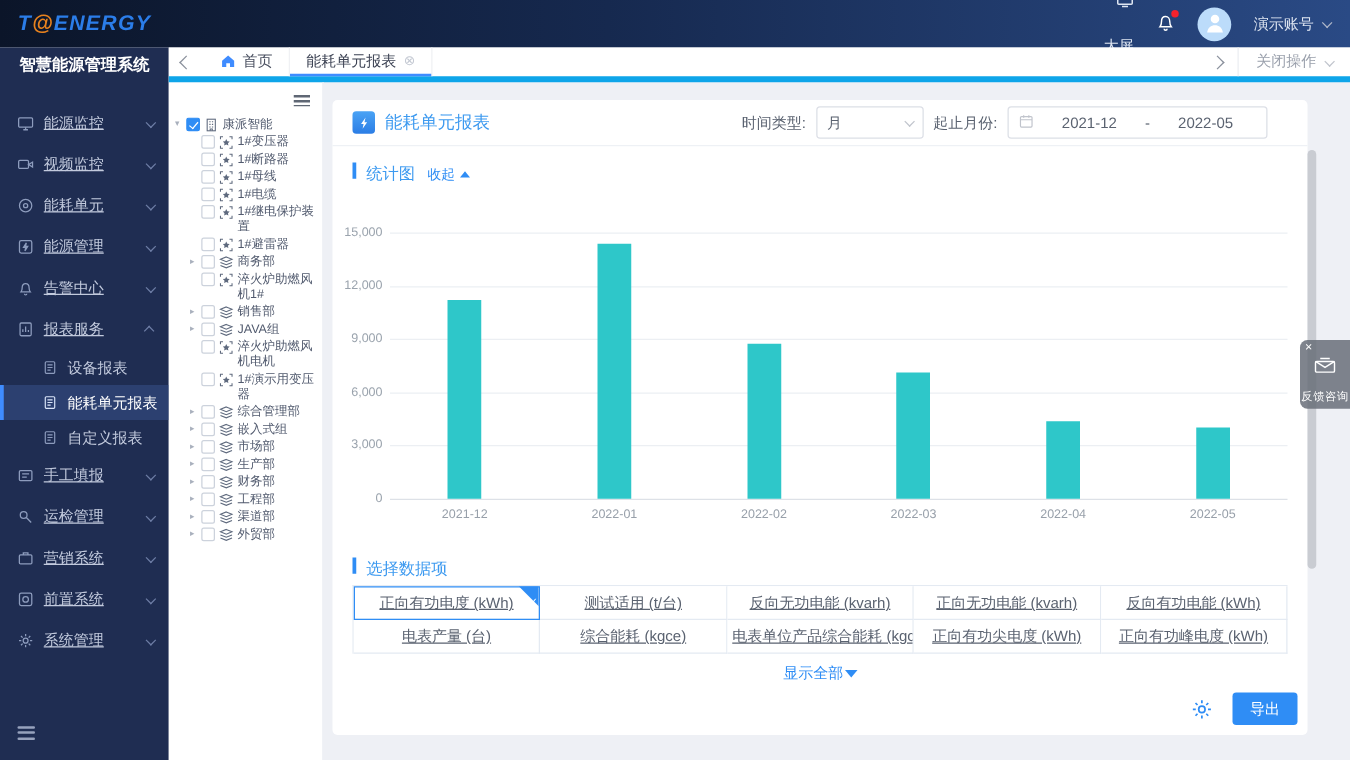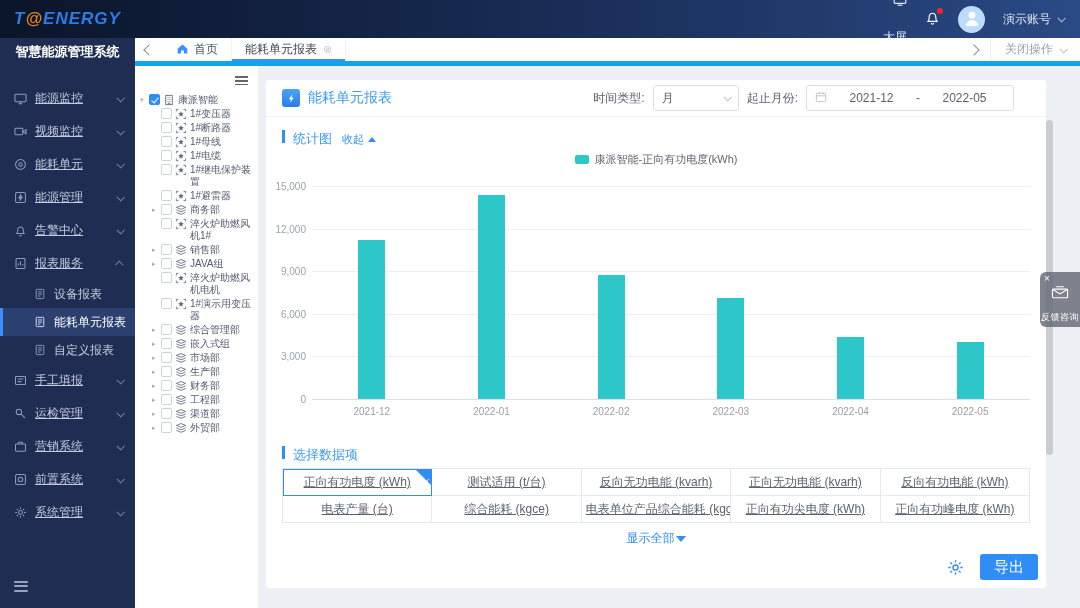--- a/index.html
+++ b/index.html
@@ -118,21 +118,21 @@
         padding:0 4px;box-sizing:border-box;cursor:pointer;text-decoration:underline;}
   .cell.selected{outline:1px solid #2f8df5;outline-offset:-1px;}
   .corner{position:absolute;top:0;right:0;width:0;height:0;border-top:16px solid #2f8df5;border-left:16px solid transparent;}
   .corner-check{position:absolute;top:-1px;right:1px;color:#fff;font-size:8px;}
   .show-all{position:absolute;top:450px;left:0;right:0;display:flex;justify-content:center;align-items:center;
             gap:1px;color:#2f8df5;cursor:pointer;}
   .footer-actions{position:absolute;right:8px;bottom:8px;display:flex;align-items:center;gap:16px;}
   .gear-btn{cursor:pointer;display:flex;}
   .gear-btn svg{width:17px;height:17px;stroke:#2f8df5;fill:none;stroke-width:1.3;}
   .export-btn{min-width:52px;height:26px;background:#2f8df5;color:#fff;border:none;border-radius:3px;
-              font-size:15px;padding:0 14px;cursor:pointer;font-family:inherit;}
+              font-size:12px;padding:0 14px;cursor:pointer;font-family:inherit;}
   
   .feedback{position:absolute;right:0;top:206px;width:40px;height:55px;background:rgba(104,110,121,0.85);
             border-radius:6px 0 0 6px;color:#fff;cursor:pointer;}
   .fb-close{position:absolute;top:1px;left:4px;font-size:10px;color:#fff;cursor:pointer;}
   .fb-close::before{content:"×";}
   .fb-icon{position:absolute;top:12px;left:50%;transform:translateX(-50%);display:flex;}
   .fb-icon svg{width:19px;height:16px;stroke:#fff;fill:none;stroke-width:1.2;}
   .fb-label{position:absolute;bottom:3px;left:0;right:0;text-align:center;font-size:9px;letter-spacing:0.5px;}
 </style>
 </head>
@@ -586,24 +586,20 @@
 
       <div class="sec-title" style="top:50px;">
         <span class="blue-bar"></span>
         <span class="sec-label">统计图</span>
         <span class="collapse-link">
           <span>收起</span>
           <span class="tri-up"></span>
         </span>
       </div>
 
-      <div class="legend">
-        <span class="swatch" id="legend-swatch" style="background: rgb(46, 199, 201);"></span>
-        <span id="legend-text">康派智能-正向有功电度(kWh)</span>
-      </div>
 
       <div class="chart" id="chart">
         <div class="plot" id="plot">
             <div class="gridline" style="top: 170.4px;"></div>
             <div class="gridline" style="top: 127.8px;"></div>
             <div class="gridline" style="top: 85.2px;"></div>
             <div class="gridline" style="top: 42.6px;"></div>
             <div class="gridline" style="top: 0px;"></div>
             <div class="bar" style="left: 46.3333px; height: 159.04px; background: rgb(46, 199, 201);"></div>
             <div class="bar" style="left: 166px; height: 204.48px; background: rgb(46, 199, 201);"></div>

